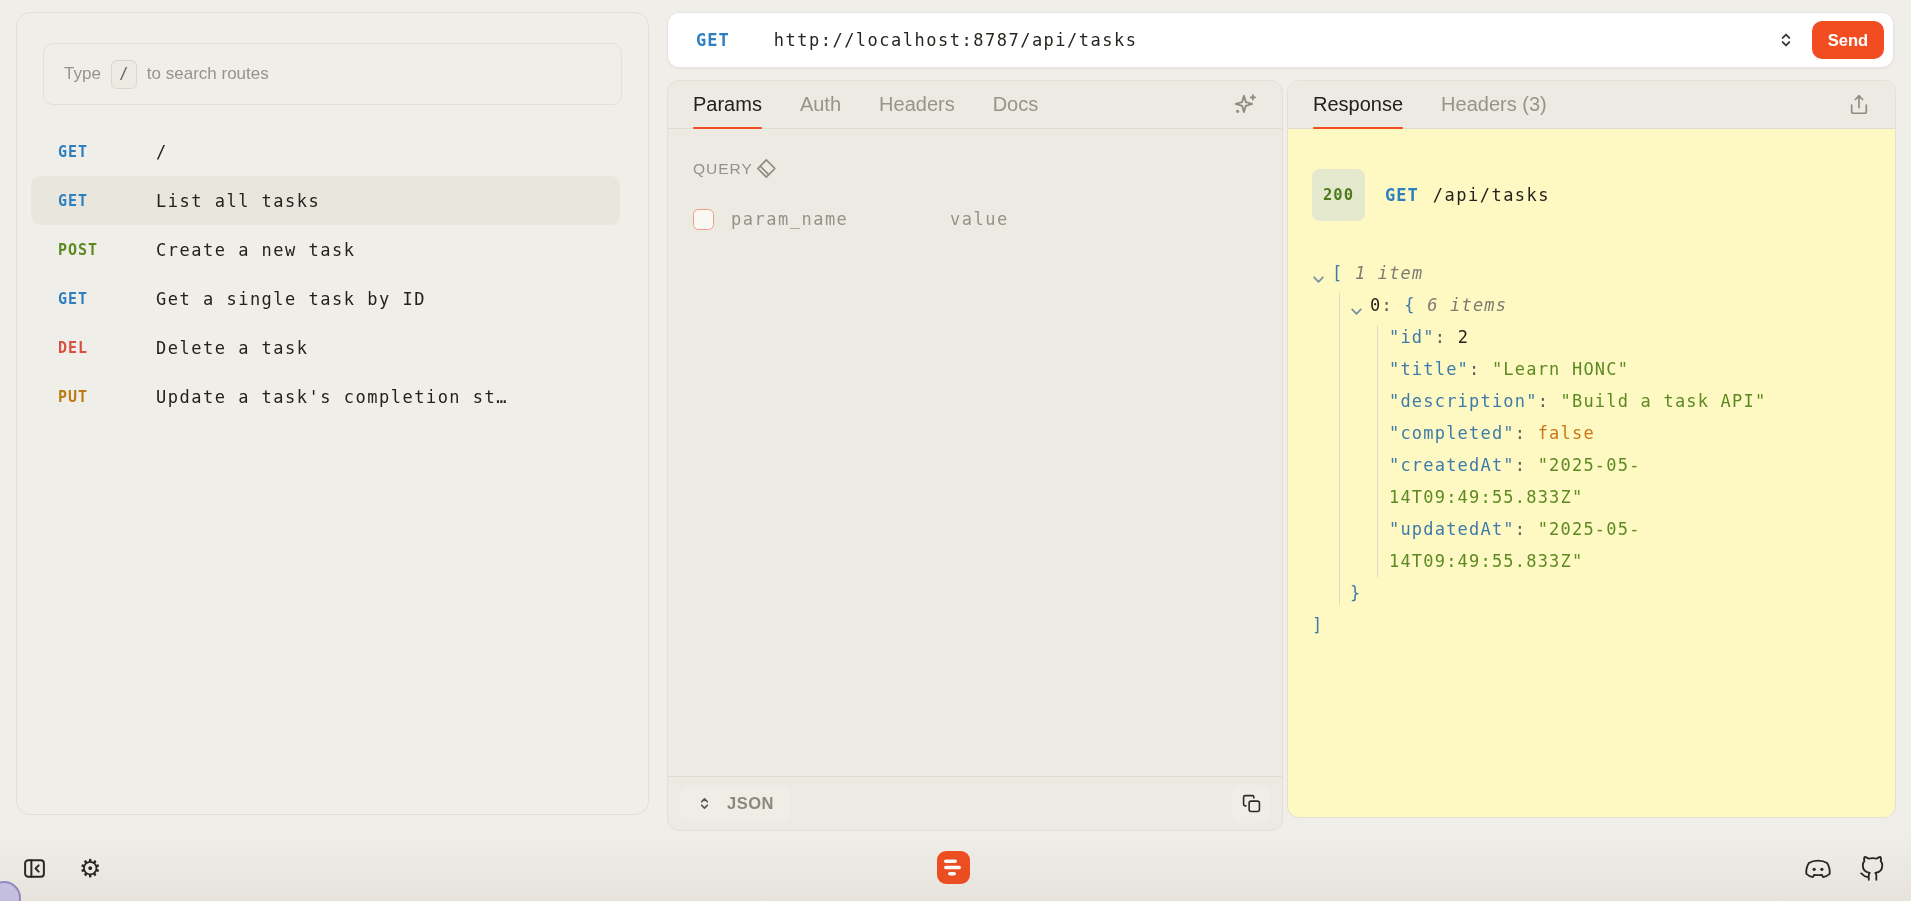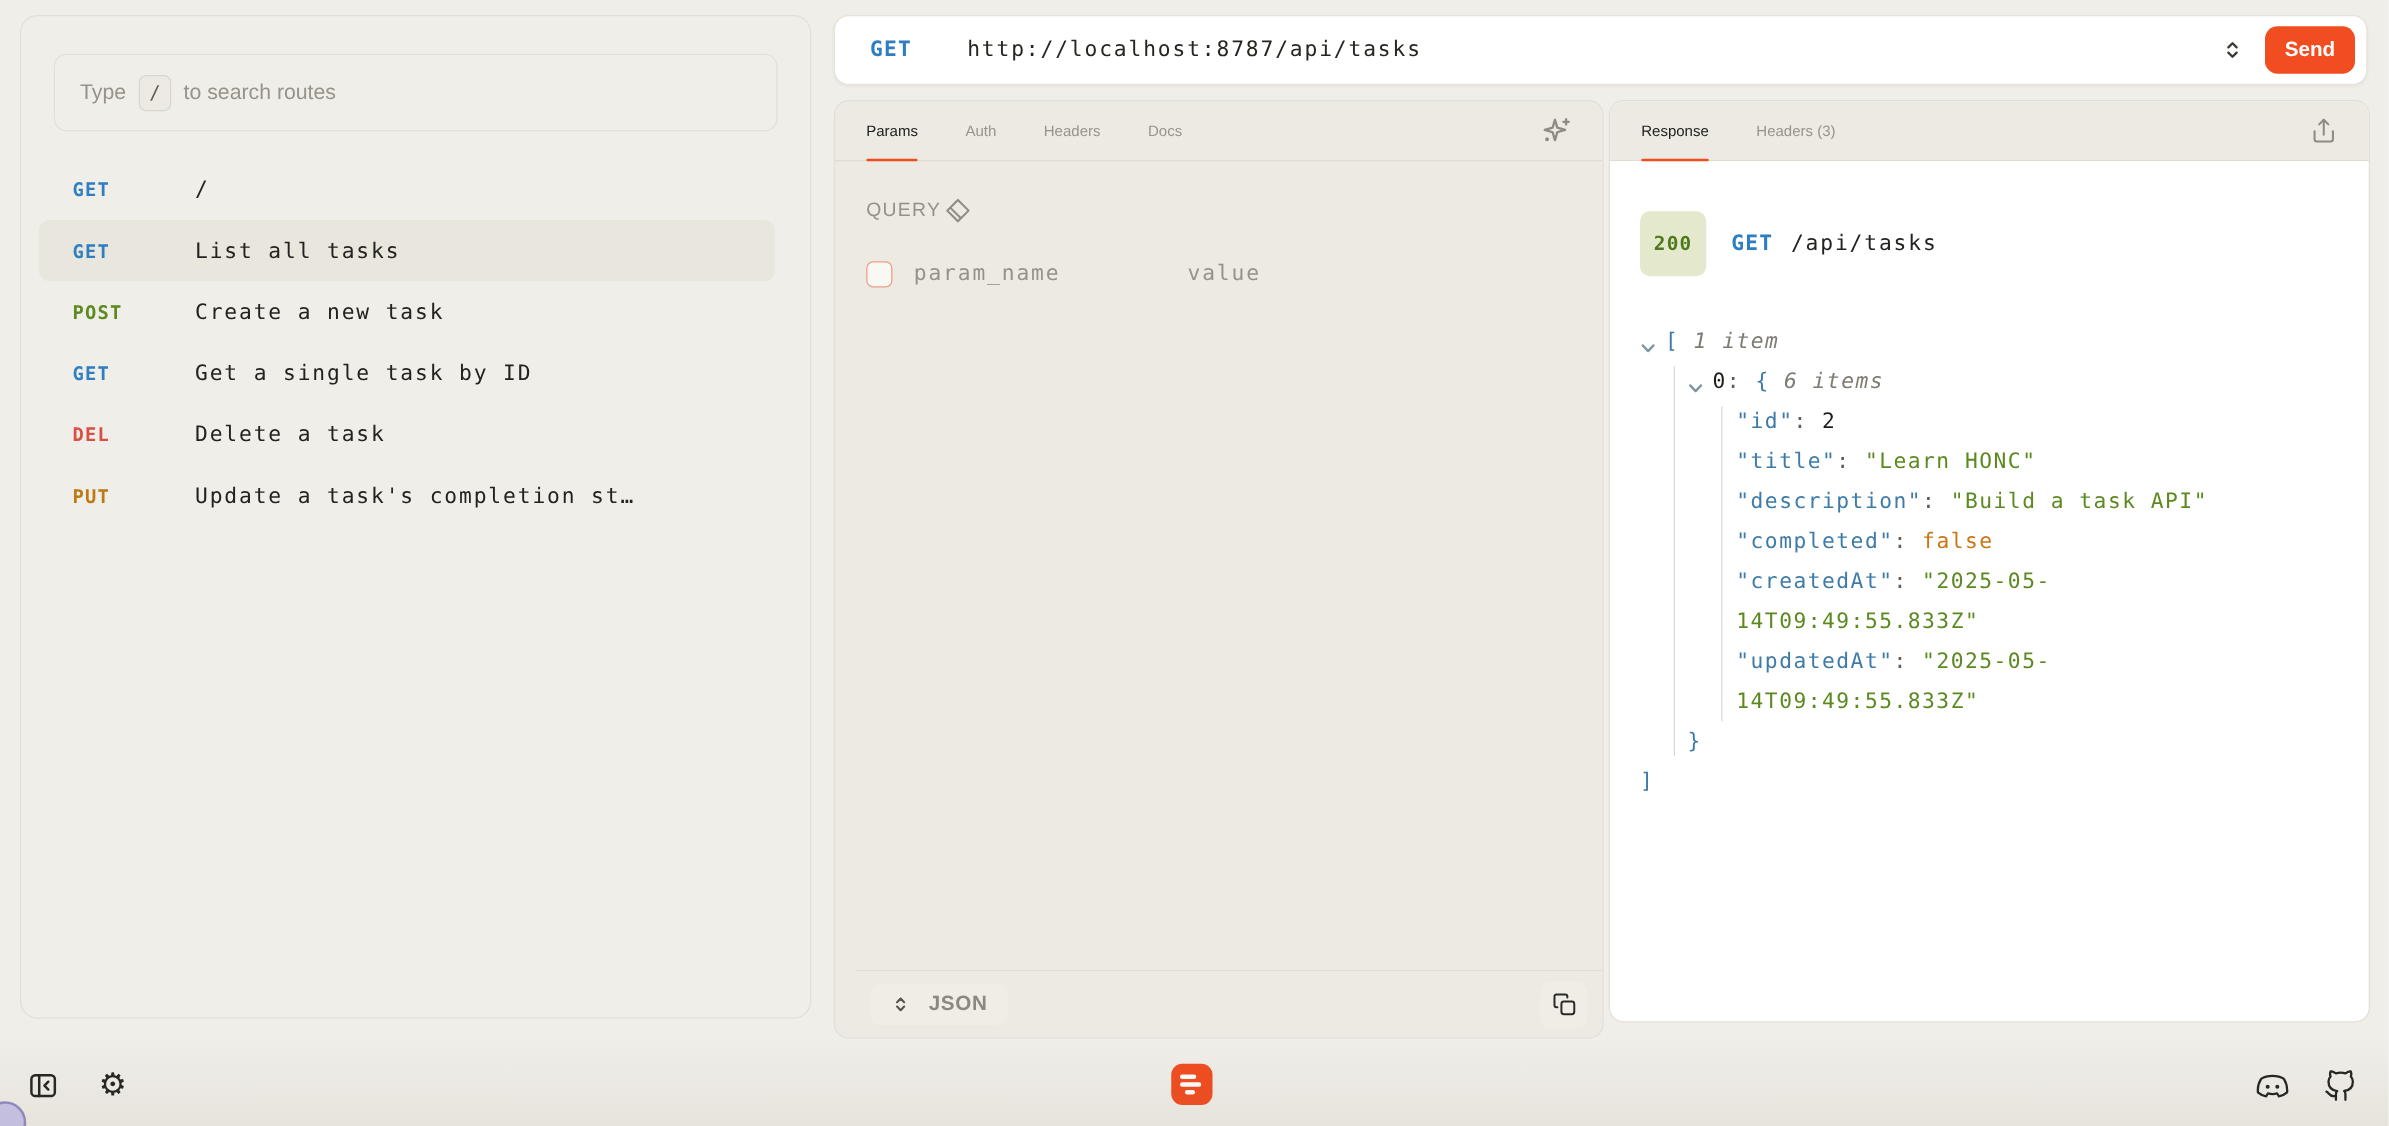--- a/index.html
+++ b/index.html
@@ -65,21 +65,21 @@
   }
 
   
   .panel{position:absolute;top:80px;border:1px solid #E2DFD7;border-radius:12px;box-sizing:border-box;}
   .panel-header{
     height:48px;display:flex;align-items:center;gap:38px;padding:0 25px;
     border-bottom:1px solid #DFDCD3;box-sizing:border-box;
   }
   .tab{
     position:relative;height:100%;display:flex;align-items:center;
-    font-size:12px;color:#97948B;cursor:pointer;white-space:nowrap;
+    font-size:20px;color:#97948B;cursor:pointer;white-space:nowrap;
   }
   .tab.active{color:#23211E;}
   .tab.active::after{
     content:"";position:absolute;left:0;right:0;bottom:-1px;height:2.5px;
     background:var(--accent-orange);border-radius:2px;
   }
   .hdr-icon{margin-left:auto;display:flex;align-items:center;cursor:pointer;}
 
   
   .params-panel{left:667px;width:616px;height:751px;background:#ECEAE3;}
@@ -92,36 +92,36 @@
     border-radius:5.5px;background:#FAF8F3;cursor:pointer;flex:0 0 auto;
   }
   .param-input{
     background:transparent;border:none;outline:none;
     font-family:"DejaVu Sans Mono",monospace;font-size:17px;letter-spacing:1.5px;color:#26251F;
   }
   .param-input::placeholder{color:#95928A;opacity:1;}
   .pi-name{width:200px;}
   .pi-value{width:220px;}
   .params-footer{
-    position:absolute;left:16px;right:0;bottom:0;height:54px;
+    position:absolute;left:0;right:0;bottom:0;height:54px;
     border-top:1px solid #DFDCD3;display:flex;align-items:center;
     padding:0 12px;box-sizing:border-box;border-radius:0 0 12px 12px;
   }
   .fmt-select{
     display:flex;align-items:center;gap:14px;padding:7px 16px;border-radius:8px;
     background:#F0EDE7;cursor:pointer;color:#8B887F;font-size:16.5px;font-weight:bold;
     letter-spacing:.5px;
   }
   .copy-btn{
     margin-left:auto;width:38px;height:38px;border-radius:9px;background:#F0EDE7;
     display:flex;align-items:center;justify-content:center;cursor:pointer;
   }
 
   
-  .response-panel{left:1287px;width:609px;height:738px;background:#ffffff;}
+  .response-panel{left:1287px;width:609px;height:738px;background:#fef9c3;}
   .response-panel .panel-header{background:#ECEAE3;border-radius:11px 11px 0 0;border-bottom:1px solid #E0DDD5;}
   .resp-body{padding:40px 24px 0 24px;}
   .status-row{display:flex;align-items:center;}
   .status-badge{
     background:var(--status-ok-bg);color:var(--status-ok-text);
     font-family:"DejaVu Sans Mono",monospace;font-size:15.5px;font-weight:bold;
     padding:17px 11px;border-radius:8px;letter-spacing:1px;
   }
   .resp-method{font-family:"DejaVu Sans Mono",monospace;font-size:17px;font-weight:bold;
     letter-spacing:1px;color:var(--method-get);margin-left:20px;}

